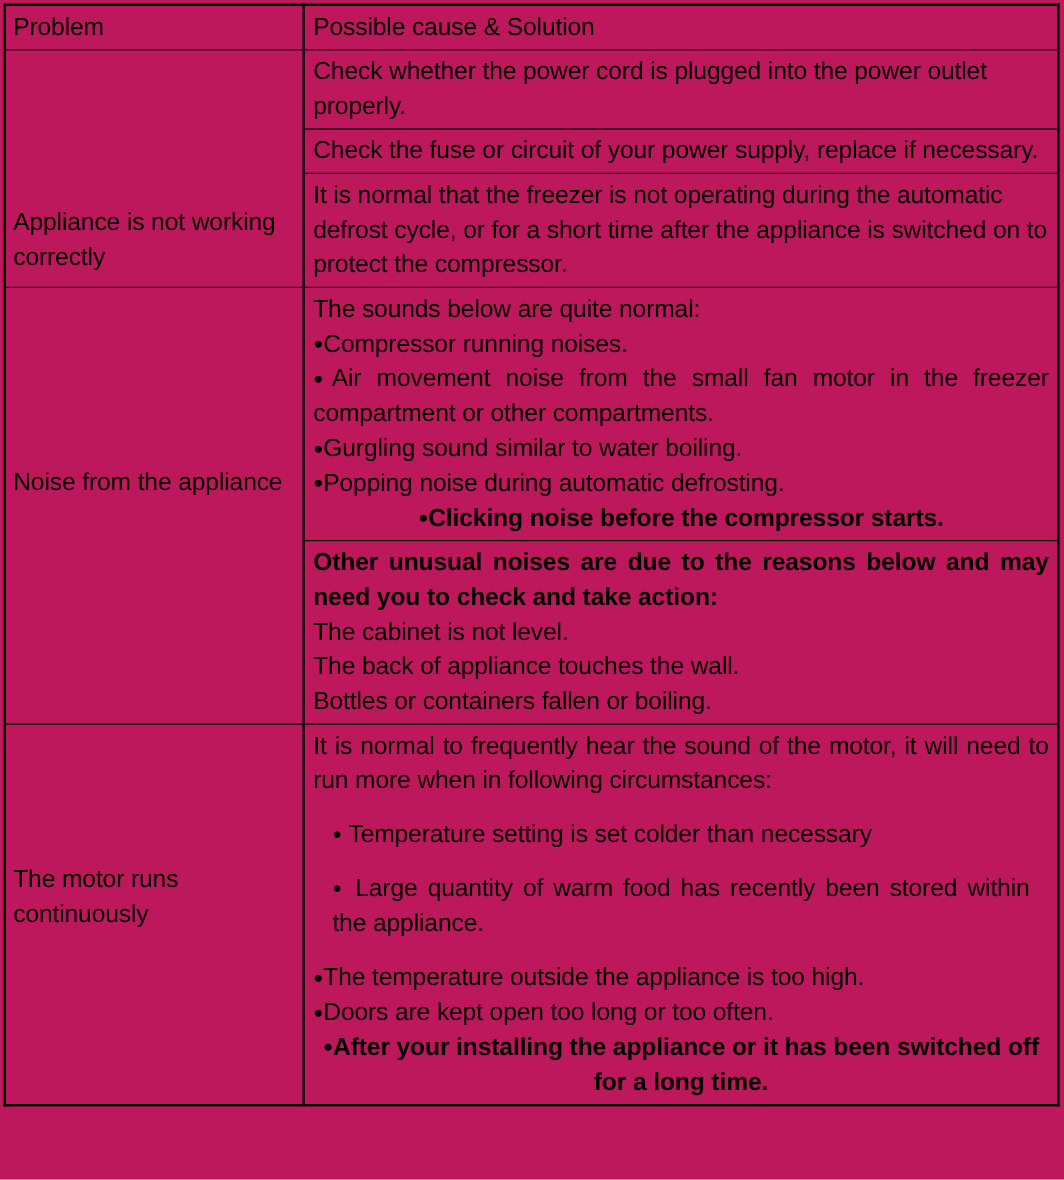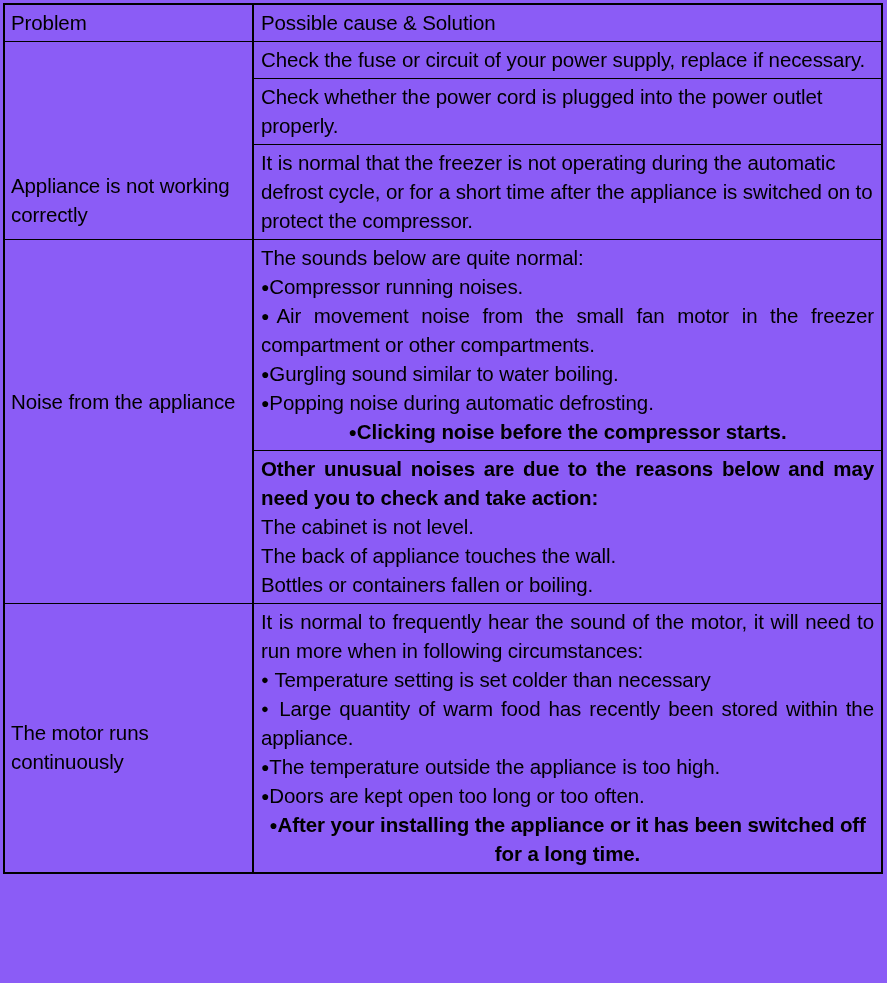--- a/index.html
+++ b/index.html
@@ -13,21 +13,21 @@
     font-family: "Liberation Sans", sans-serif;
     color: #000000;
     overflow: hidden;
   }
 
   .sheet {
     width: 887px;
     height: 983px;
     box-sizing: border-box;
     padding: 3px 6px 0 3px;
-    background: #8b5cf6;
+    background: #be185d;
   }
 
   table.troubleshooting {
     width: 878px;
     border-collapse: collapse;
     table-layout: fixed;
     border: 2px solid #000;
   }
 
   table.troubleshooting td {
@@ -92,21 +92,21 @@
     top: -2px;
     margin-right: 0px;
   }
 
   .bullet-space .bl {
     font-size: 13px;
     line-height: 0;
     position: relative;
     top: -3px;
   }
-  .bullet-space { margin: 0; text-align: justify; }
+  .bullet-space { margin: 16px; text-align: justify; }
   .bullet-space:last-child { text-align: left; }
 </style>
 </head>
 <body>
 
 <div class="sheet">
   <table class="troubleshooting">
     <colgroup>
       <col class="c-problem">
       <col class="c-cause">
@@ -125,28 +125,28 @@
       <tr>
         <td>
           <div class="cell problem" style="padding-top:129px;">Appliance is not working correctly</div>
         </td>
         <td>
           <table class="sub">
             <tbody>
               <tr>
                 <td>
                   <div class="cell just">
+                    <p>Check whether the power cord is plugged into the power outlet properly.</p>
+                  </div>
+                </td>
+              </tr>
+              <tr>
+                <td>
+                  <div class="cell just">
                     <p>Check the fuse or circuit of your power supply, replace if necessary.</p>
-                  </div>
-                </td>
-              </tr>
-              <tr>
-                <td>
-                  <div class="cell just">
-                    <p>Check whether the power cord is plugged into the power outlet properly.</p>
                   </div>
                 </td>
               </tr>
               <tr>
                 <td>
                   <div class="cell just">
                     <p>It is normal that the freezer is not operating during the automatic defrost cycle, or for a short time after the appliance is switched on to protect the compressor.</p>
                   </div>
                 </td>
               </tr>

